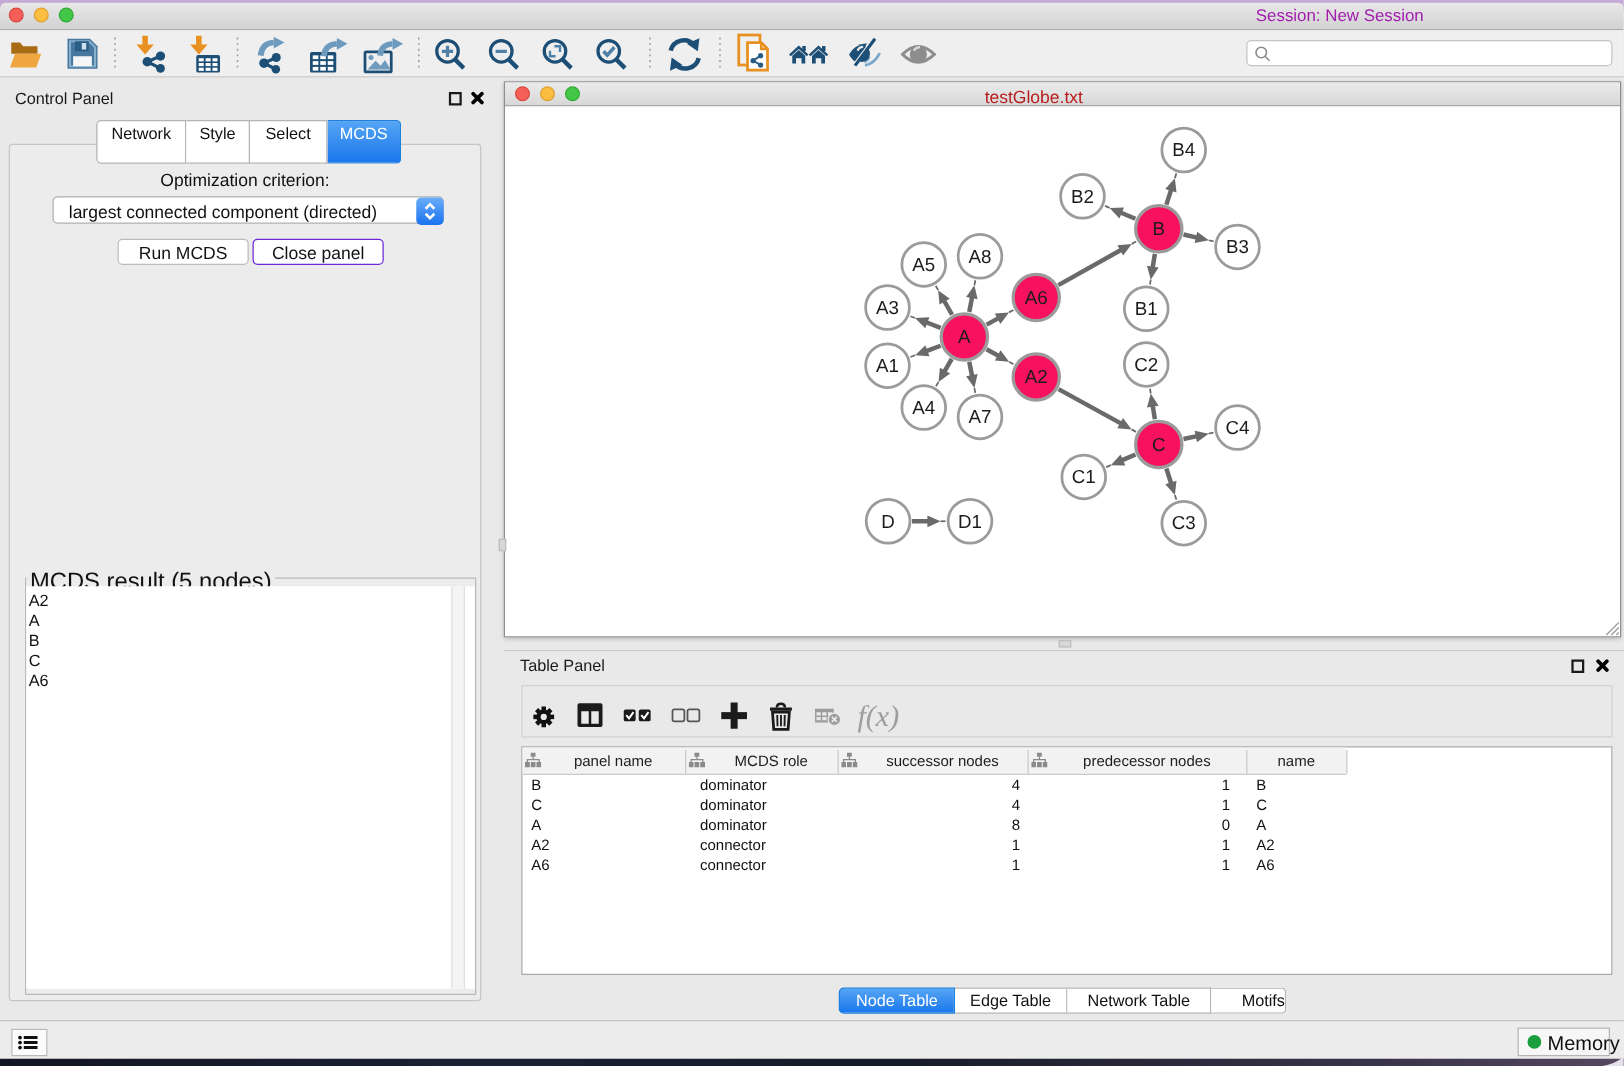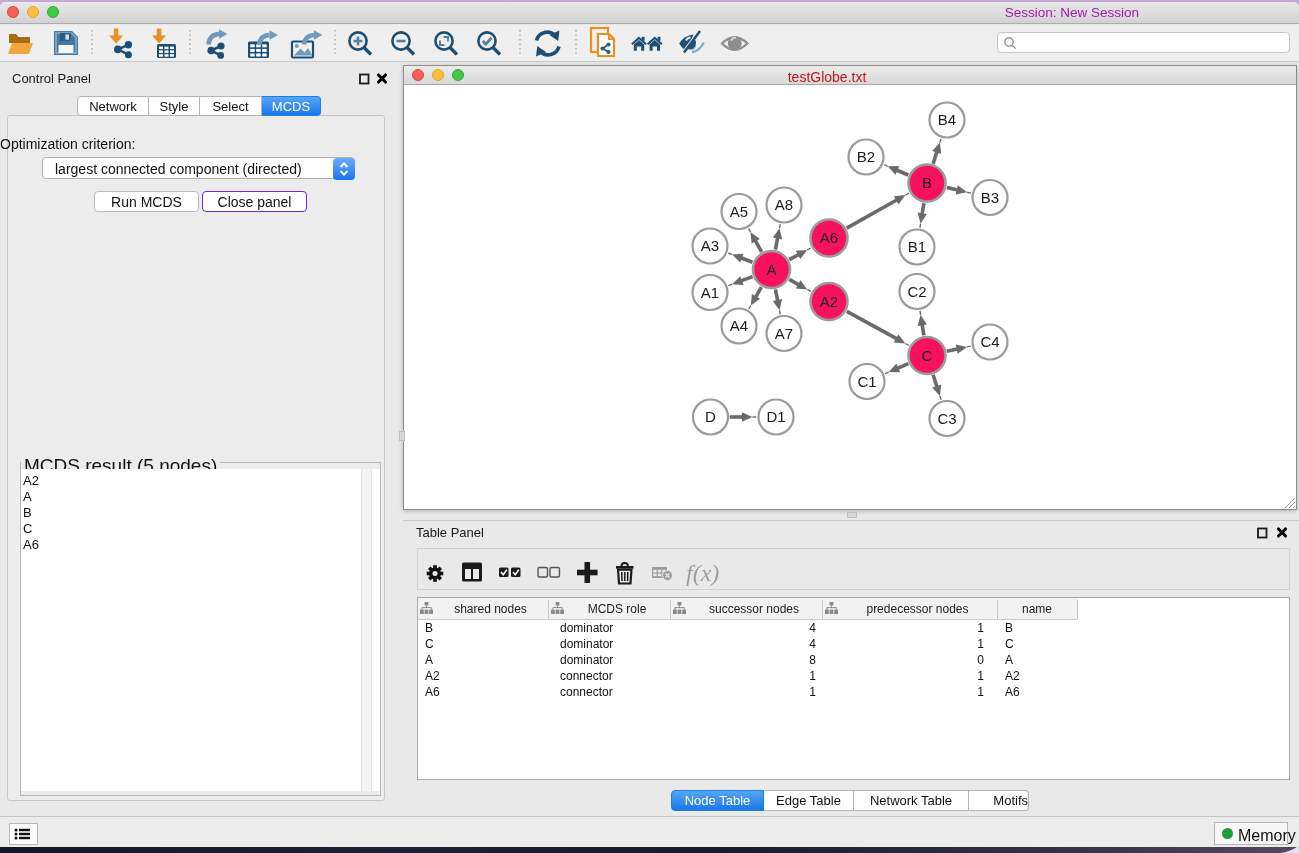--- a/index.html
+++ b/index.html
@@ -163,27 +163,27 @@
   </svg>
 
 <div class="abs" style="left:12px;top:71px;font-size:13px;color:#1a1a1a">Control Panel</div>
 <svg class="abs" style="left:358px;top:72px" width="32" height="13">
  <rect x="2" y="2.5" width="8.5" height="9" fill="none" stroke="#1a1a1a" stroke-width="1.8"></rect>
  <path d="M20.5 3 L27.5 10 M27.5 3 L20.5 10" stroke="#000" stroke-width="3.1" stroke-linecap="round" fill="none"></path>
 </svg>
 
 <div class="abs" style="left:7px;top:115px;width:378px;height:686px;background:#ececec;border:1px solid #c6c6c6;border-radius:3px"></div>
 
-<div class="abs" style="left:77px;top:96px;height:20px;display:flex;font-size:13px">
+<div class="abs" style="left:77px;top:96px;height:35px;display:flex;font-size:13px">
  <div style="width:72px;background:#fff;border:1px solid #b4b4b4;border-radius:4px 0 0 4px;text-align:center;line-height:19px">Network</div>
  <div style="width:51px;background:#fff;border:1px solid #b4b4b4;border-left:none;text-align:center;line-height:19px">Style</div>
  <div style="width:62px;background:#fff;border:1px solid #b4b4b4;border-left:none;text-align:center;line-height:19px">Select</div>
  <div style="width:59px;background:linear-gradient(#55a5f4,#1a77ec);border:1px solid #1d7fe0;border-left:none;border-radius:0 4px 4px 0;color:#fff;text-align:center;line-height:19px">MCDS</div>
 </div>
-<div class="abs" style="left:0;top:136px;width:392px;text-align:left;font-size:14px">Optimization criterion:</div>
+<div class="abs" style="left:0;top:136px;width:392px;text-align:center;font-size:14px">Optimization criterion:</div>
 
 <div class="abs" style="left:42px;top:157px;width:313px;height:22px;background:#fff;border:1px solid #b0b0b0;border-radius:4px"></div>
 <div class="abs" style="left:55px;top:161px;font-size:14px">largest connected component (directed)</div>
 <div class="abs" style="left:333px;top:158px;width:22px;height:22px;background:linear-gradient(#6aaefa,#1a72f0);border-radius:4px;"></div>
 <svg class="abs" style="left:333px;top:158px" width="22" height="22">
     <path d="M7.5 9 L11 5.5 L14.5 9" stroke="#fff" stroke-width="2" fill="none"></path>
     <path d="M7.5 13 L11 16.5 L14.5 13" stroke="#fff" stroke-width="2" fill="none"></path>
   </svg>
 
 <div class="abs" style="left:94px;top:191px;width:105px;height:21px;background:#fff;border:1px solid #bcbcbc;border-radius:4px;text-align:center;line-height:20px;font-size:14px">Run MCDS</div>
@@ -374,21 +374,21 @@
 
 <div class="abs" style="left:417px;top:597px;width:873px;height:183px;background:#fff;border:1px solid #a9a9a9"></div>
 <div class="abs" style="left:418px;top:598px;width:659px;height:22px;background:#f2f2f2;border-bottom:1px solid #c9c9c9"></div>
 <svg class="abs" style="left:420px;top:602px" width="13" height="12" fill="#8a8a8a">
 <rect x="4.6" y="0" width="3.8" height="3.4"></rect>
     <rect x="0" y="7.6" width="3.8" height="4.4"></rect>
     <rect x="4.6" y="7.6" width="3.8" height="4.4"></rect>
     <rect x="9.2" y="7.6" width="3.8" height="4.4"></rect>
 <path d="M6.5 3.4 v2.2 M1.9 7.6 v-2 h9.4 v2" stroke="#8a8a8a" stroke-width="1" fill="none"></path>
   </svg>
-<div class="abs" style="left:435px;top:602px;width:111px;text-align:center;font-size:12px;color:#1d1d1d">shared nodes</div>
+<div class="abs" style="left:435px;top:602px;width:111px;text-align:center;font-size:12px;color:#1d1d1d">panel name</div>
 <div class="abs" style="left:548px;top:600px;width:1px;height:19px;background:#c9c9c9"></div>
 <svg class="abs" style="left:551px;top:602px" width="13" height="12" fill="#8a8a8a">
 <rect x="4.6" y="0" width="3.8" height="3.4"></rect>
     <rect x="0" y="7.6" width="3.8" height="4.4"></rect>
     <rect x="4.6" y="7.6" width="3.8" height="4.4"></rect>
     <rect x="9.2" y="7.6" width="3.8" height="4.4"></rect>
 <path d="M6.5 3.4 v2.2 M1.9 7.6 v-2 h9.4 v2" stroke="#8a8a8a" stroke-width="1" fill="none"></path>
   </svg>
 <div class="abs" style="left:566px;top:602px;width:102px;text-align:center;font-size:12px;color:#1d1d1d">MCDS role</div>
 <div class="abs" style="left:670px;top:600px;width:1px;height:19px;background:#c9c9c9"></div>

